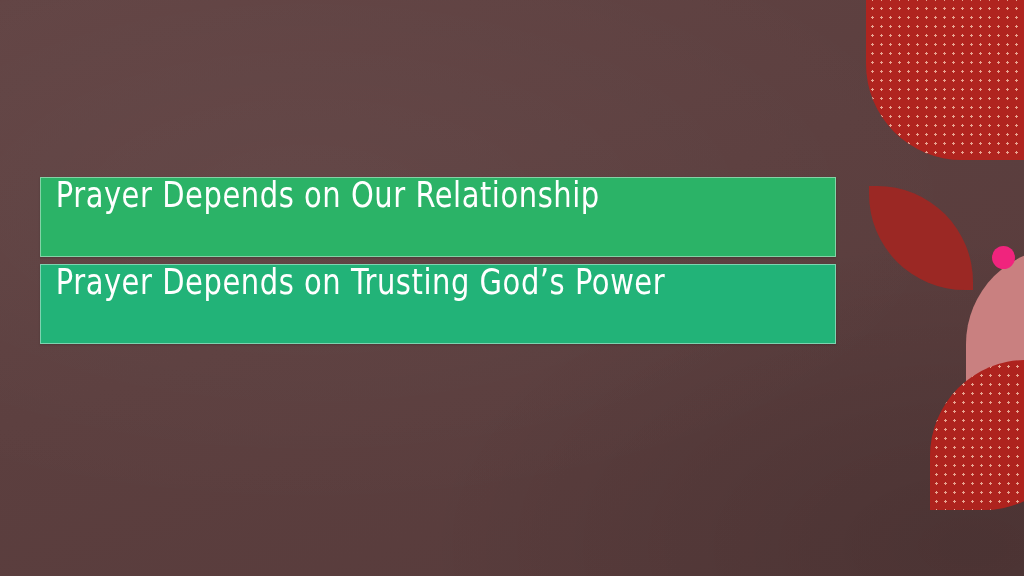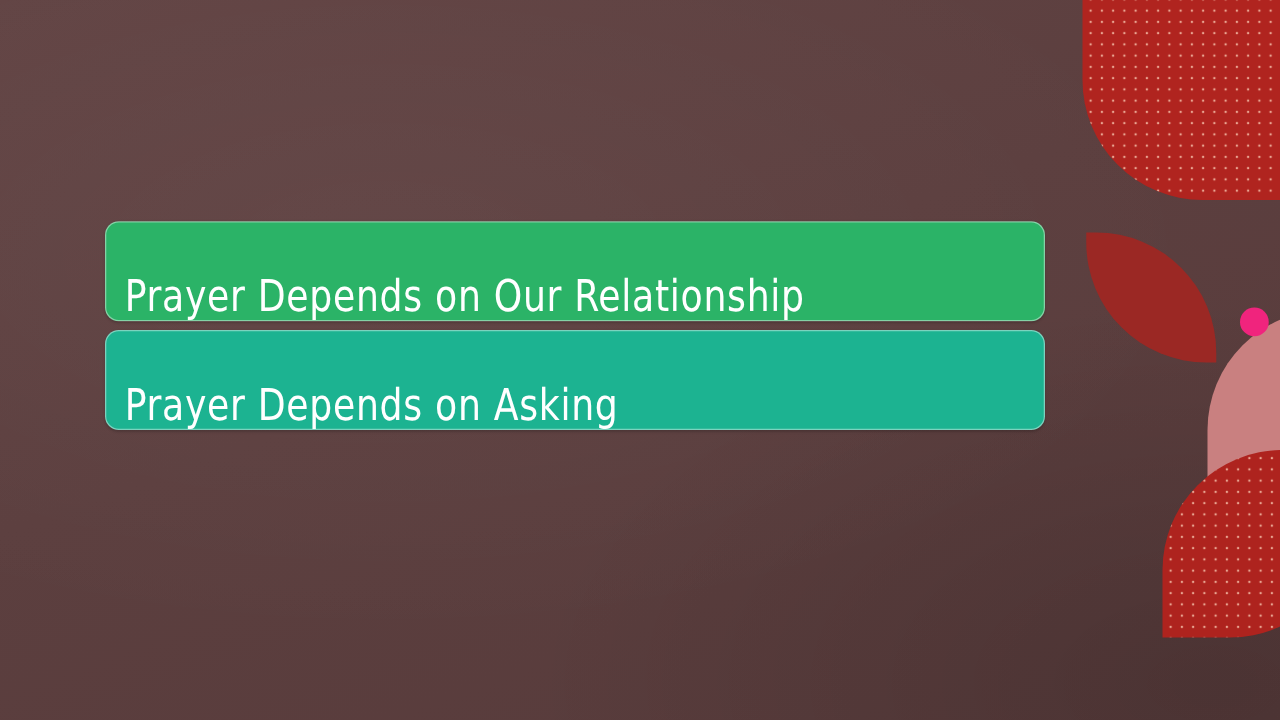--- a/index.html
+++ b/index.html
@@ -79,27 +79,26 @@
   #bar-list {
     position: absolute;
     left: 40px;
     top: 177px;
     width: 796px;
   }
   .bar {
     position: relative;
     height: 80px;
     margin-bottom: 7px;
-    border-radius: 11px;
+    border-radius: 0;
     border: 1.5px solid rgba(255,255,255,0.42);
     box-sizing: border-box;
     display: flex;
-    align-items: flex-end;
+    align-items: flex-start;
     box-shadow: 0 1px 2px rgba(0,0,0,0.18);
-    margin-left: 44px;
   }
   .bar:last-child { margin-bottom: 0; }
 
   .bar-label {
     color: #ffffff;
     font-family: "DejaVu Sans Condensed", "Liberation Sans Narrow", "Liberation Sans", sans-serif;
     font-size: 35px;
     font-weight: 400;
     letter-spacing: 0.6px;
     padding-left: 16px;
@@ -129,20 +128,20 @@
   </div>
 
   <div class="deco" id="deco-dot"></div>
 
   <div id="bar-list">
 
     <div class="bar" style="background: rgb(43, 179, 103);">
       <span class="bar-label">Prayer Depends on Our Relationship</span>
     </div>
 
+    <div class="bar" style="background: rgb(34, 179, 120);">
+      <span class="bar-label">Prayer Depends on Trusting God’s Power</span>
+    </div>
 
-    <div class="bar" style="background: rgb(28, 179, 145);">
-      <span class="bar-label">Prayer Depends on Asking</span>
-    </div>
 
 
   </div>
 </div>
 
 </body></html>

